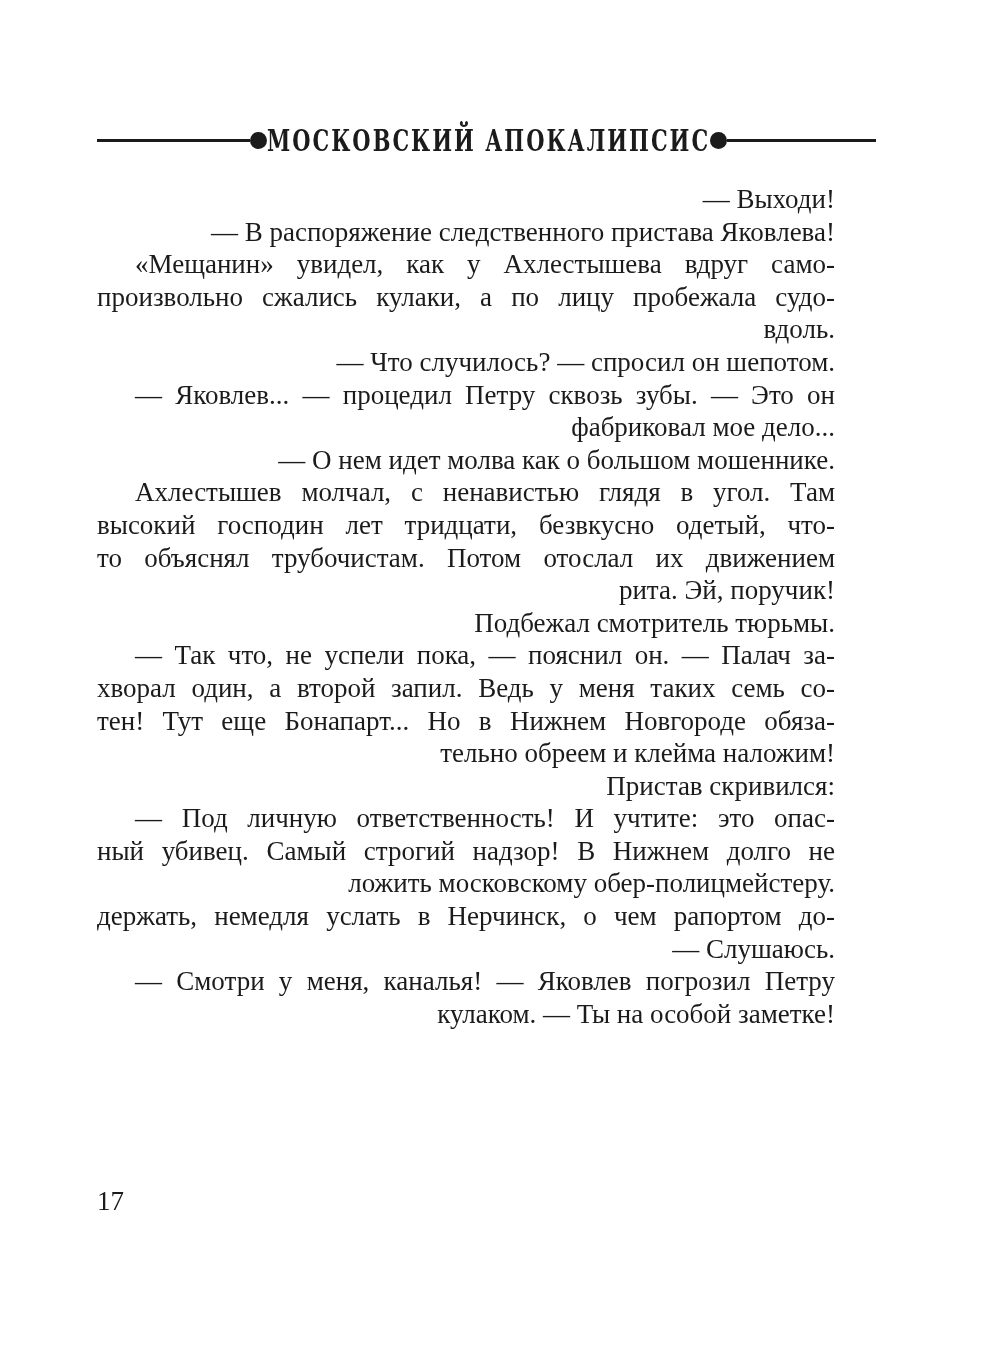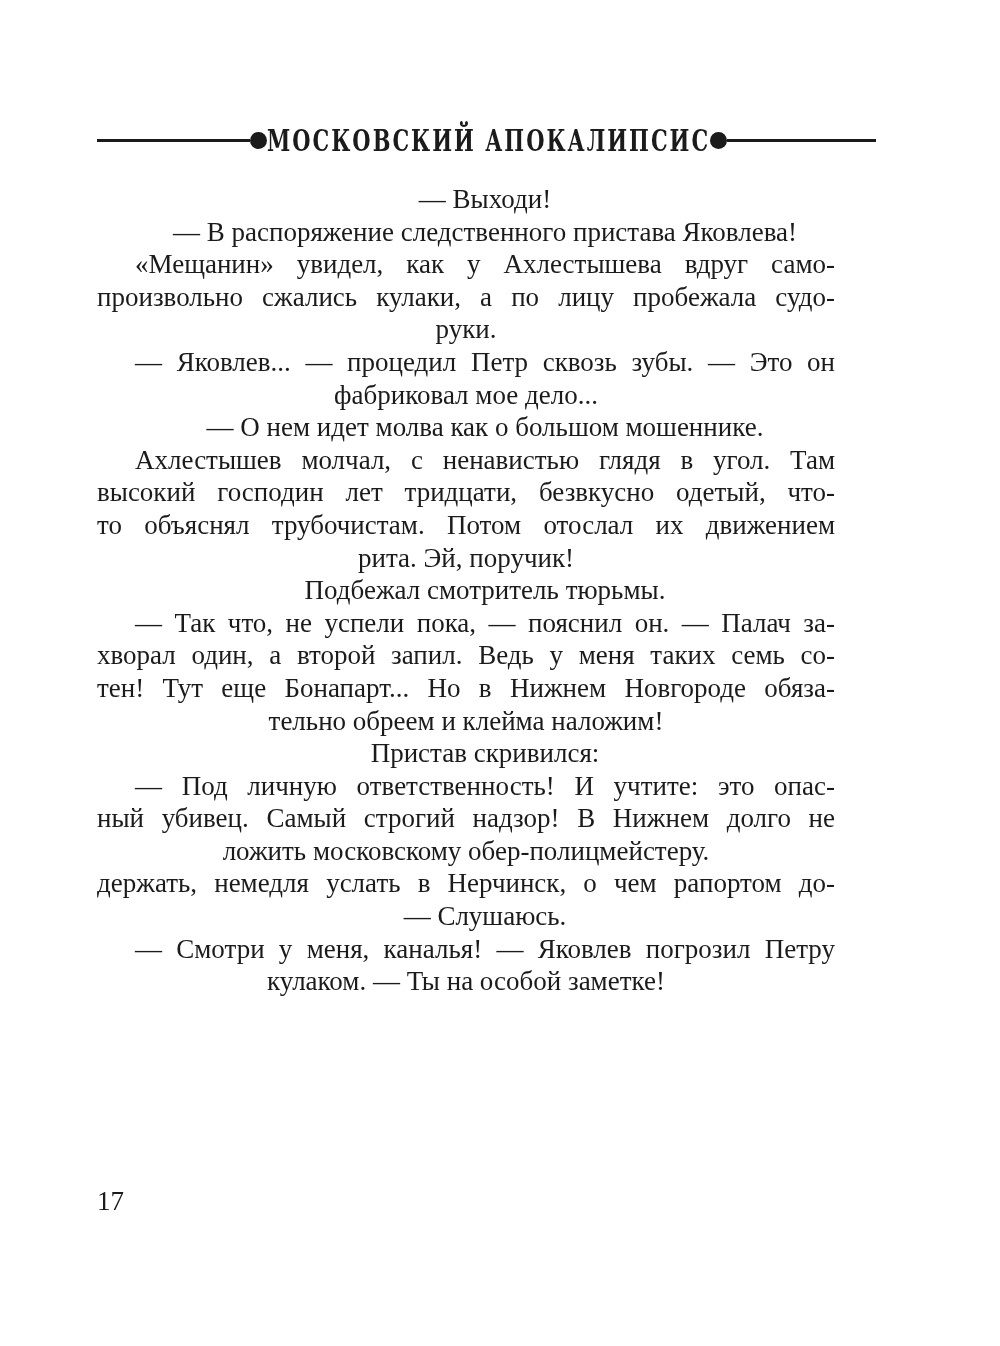--- a/index.html
+++ b/index.html
@@ -62,21 +62,21 @@
   .text-block {
     position: absolute;
     left: 97px;
     top: 183px;
     width: 738px;
     font-family: "Liberation Serif", serif;
     font-size: 27px;
     line-height: 32.6px;
     color: var(--ink);
   }
-  .line { text-align: center; }
+  .line { text-align: right; }
   .line.i { text-indent: 38px; }
   .line.f {
     text-align: justify;
     text-align-last: justify;
     text-justify: inter-word;
   }
   
   .page-number {
     position: absolute;
     left: 97px;
@@ -103,22 +103,23 @@
       <span class="dot"></span>
       <span class="rule rule-right"></span>
     </span>
   </header>
 
   <main class="text-block">
       <div class="line i">— Выходи!</div>
       <div class="line i">— В распоряжение следственного пристава Яковлева!</div>
       <div class="line i f">«Мещанин» увидел, как у Ахлестышева вдруг само-</div>
       <div class="line f">произвольно сжались кулаки, а по лицу пробежала судо-</div>
-      <div class="line">руки.</div>
-      <div class="line i f">— Яковлев... — процедил Петр сквозь зубы. — Это он</div>
+      <div class="line">вдоль.</div>
+      <div class="line i">— Что случилось? — спросил он шепотом.</div>
+      <div class="line i f">— Яковлев... — процедил Петру сквозь зубы. — Это он</div>
       <div class="line">фабриковал мое дело...</div>
       <div class="line i">— О нем идет молва как о большом мошеннике.</div>
       <div class="line i f">Ахлестышев молчал, с ненавистью глядя в угол. Там</div>
       <div class="line f">высокий господин лет тридцати, безвкусно одетый, что-</div>
       <div class="line f">то объяснял трубочистам. Потом отослал их движением</div>
       <div class="line">рита. Эй, поручик!</div>
       <div class="line i">Подбежал смотритель тюрьмы.</div>
       <div class="line i f">— Так что, не успели пока, — пояснил он. — Палач за-</div>
       <div class="line f">хворал один, а второй запил. Ведь у меня таких семь со-</div>
       <div class="line f">тен! Тут еще Бонапарт... Но в Нижнем Новгороде обяза-</div>

